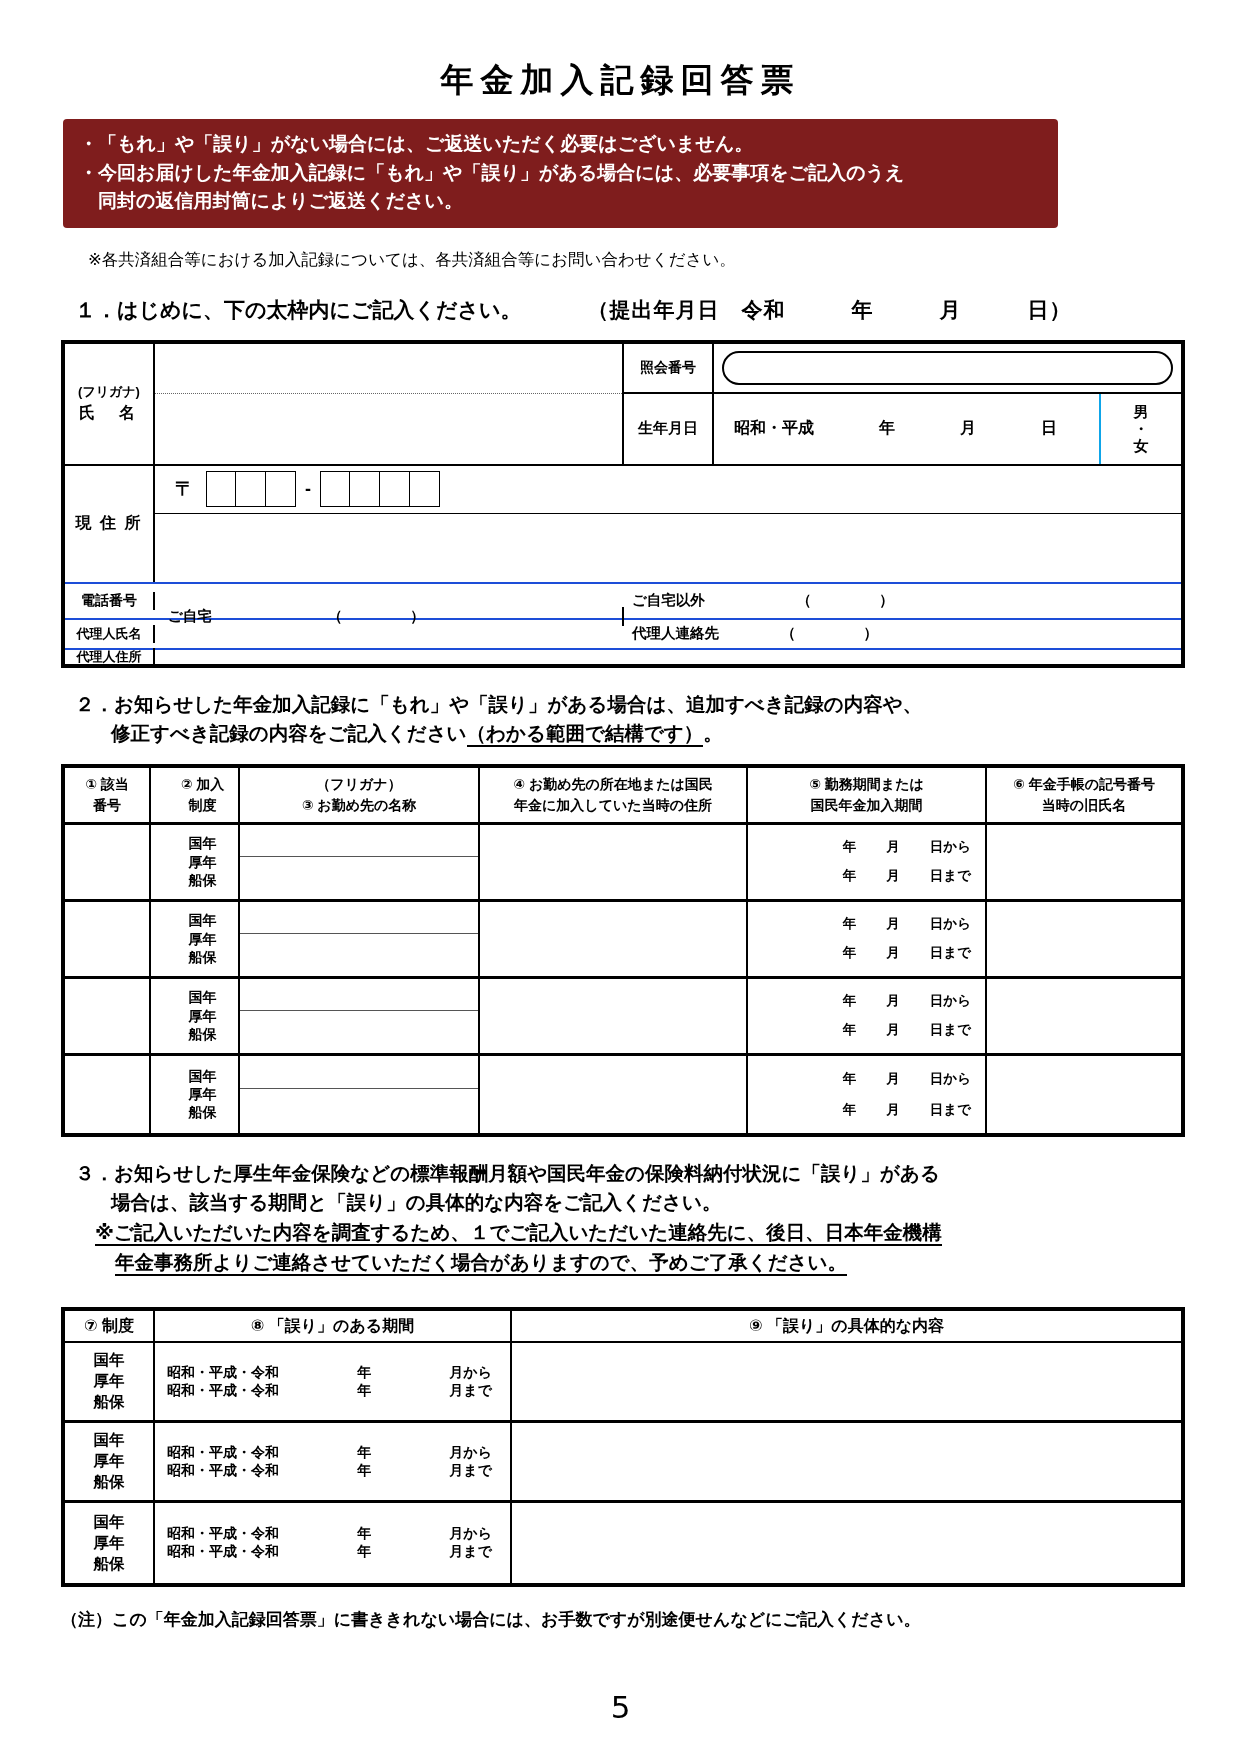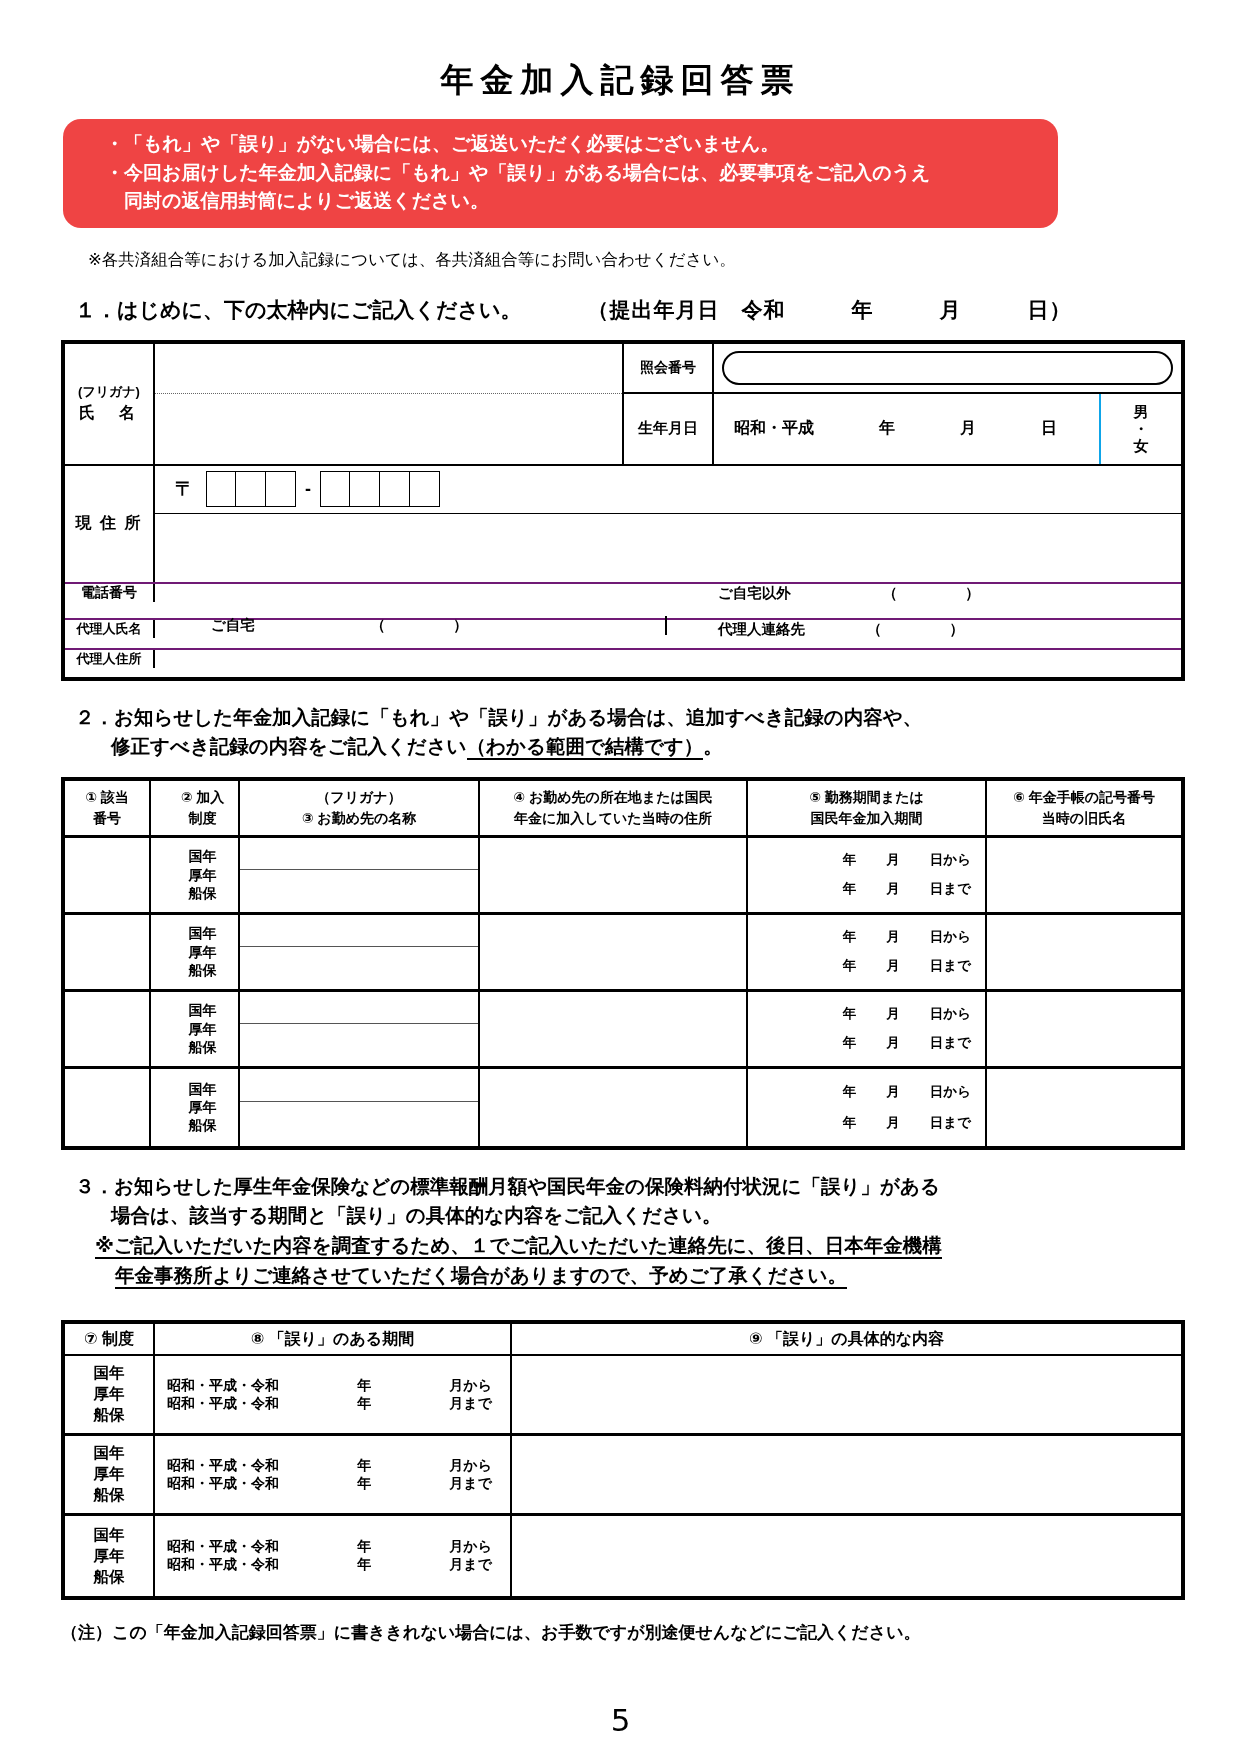--- a/index.html
+++ b/index.html
@@ -4,22 +4,22 @@
 <style>
   * { margin:0; padding:0; box-sizing:border-box; }
   html,body { background:#e8e8e8; }
   .page {
     width:1241px; height:1755px; background:#fff; margin:0 auto;
     font-family:"Liberation Sans","DejaVu Sans",sans-serif; color:#000;
     position:relative; overflow:hidden;
   }
   .title { padding-top:58px; text-align:center; font-size:33px; font-weight:bold; letter-spacing:7px; }
   .notice {
-    margin:16px 0 0 63px; width:995px; background:#ef4444; color:#fff;
-    border-radius:18px; padding:11px 22px 12px 42px;
+    margin:16px 0 0 63px; width:995px; background:#7f1d1d; color:#fff;
+    border-radius:4px; padding:11px 22px 12px 16px;
     font-weight:bold; font-size:19px; line-height:1.5;
   }
   .notice .indent { padding-left:19px; }
   .kyosai { margin:21px 0 0 88px; font-size:16.5px; }
   .s1-head { display:flex; align-items:baseline; margin:25px 0 0 75px; font-size:21px; font-weight:bold; }
   .s1-head .submission { margin-left:66px; letter-spacing:1px; }
 
   
   .btable { margin-left:61px; width:1124px; border:4px solid #000; }
   .lblcell { font-weight:bold; display:flex; flex-direction:column; align-items:center; justify-content:center; text-align:center; }
@@ -47,24 +47,24 @@
   .t1-addr { display:flex; height:118px; border-top:2px solid #000; }
   .t1-addrlabel { width:90px; font-size:16px; letter-spacing:2px; }
   .t1-addrright { flex:1; display:flex; flex-direction:column; }
   .postalrow { height:48px; border-bottom:1px solid #000; display:flex; align-items:center; padding-left:20px; }
   .postalmark { font-size:19px; font-weight:bold; margin-right:12px; }
   .pgroup { display:flex; }
   .pbox { width:30px; height:36px; border:1.5px solid #000; border-left:none; }
   .pbox:first-child { border-left:1.5px solid #000; }
   .pdash { font-weight:bold; font-size:18px; margin:0 9px; }
   .addrblank { flex:1; }
-  .t1-row { display:flex; border-top:2px solid #701a75; align-items:flex-start;gap:43px; }
+  .t1-row { display:flex; border-top:2px solid #1d4ed8; align-items:center; }
   .t1-phone { height:36px; }
   .t1-agent { height:30px; }
-  .t1-agentaddr { height:29px; }
+  .t1-agentaddr { height:16px; }
   .t1-row .lblcell { width:90px; font-size:14px; }
   .t1-row .lbl-sm { font-size:13px; }
   .fieldcell { display:flex; align-items:center; font-weight:bold; font-size:14.5px; }
   .fieldcell.w469 { width:469px; }
   .fieldcell.grow { flex:1;padding-left:8px; }
   .fieldcell .paren { letter-spacing:2px; }
   .pad-home { padding-left:13px;margin-top:32px; } .pad-home .paren { margin-left:116px; }
   .pad-other { padding-left:13px; } .pad-other .paren { margin-left:92px; }
   .pad-contact { padding-left:13px; } .pad-contact .paren { margin-left:62px; }
 

